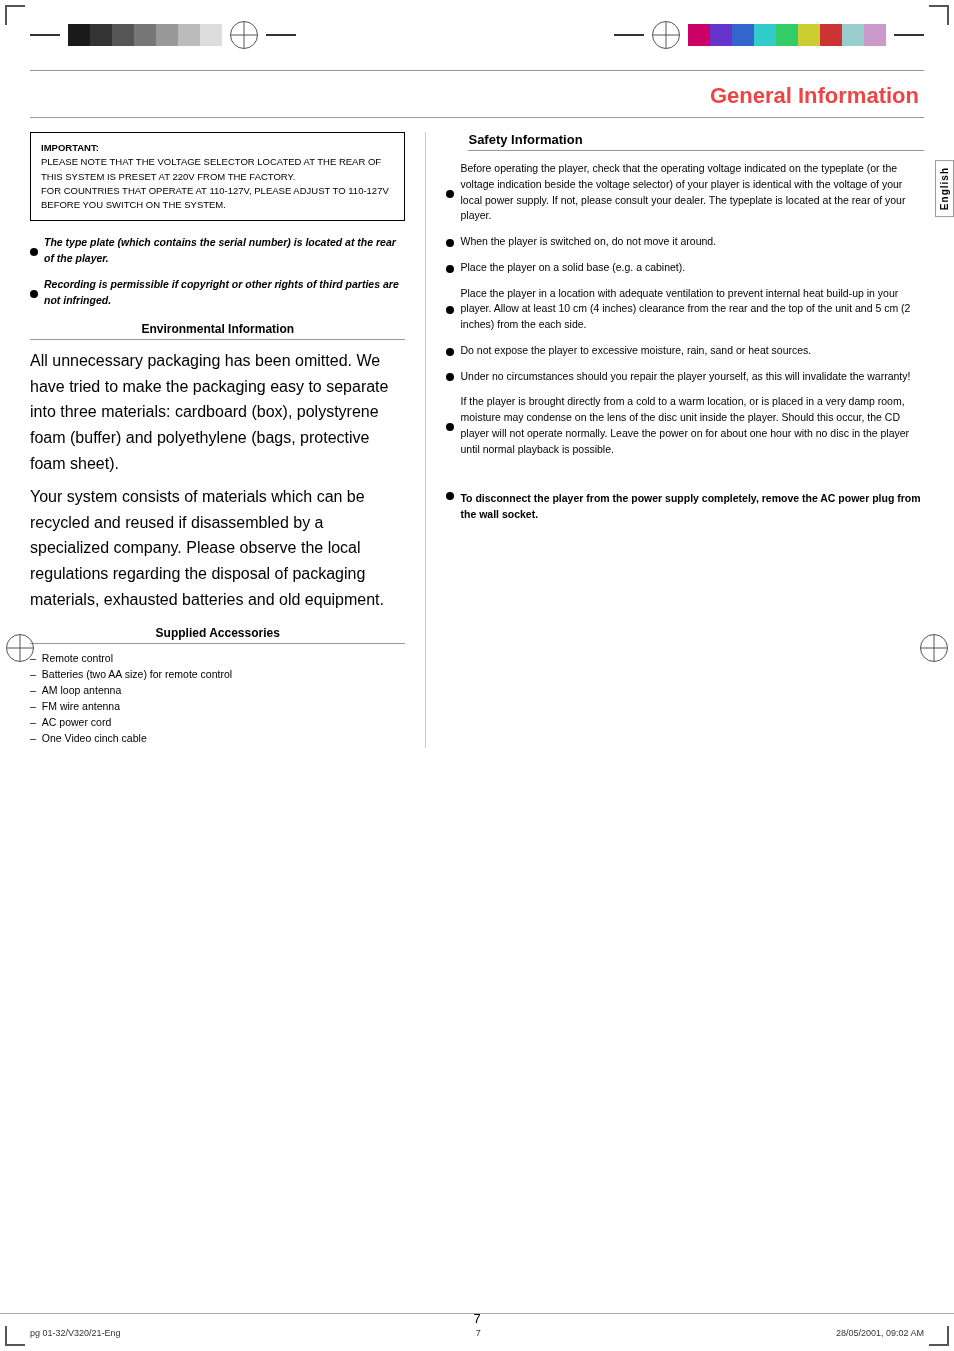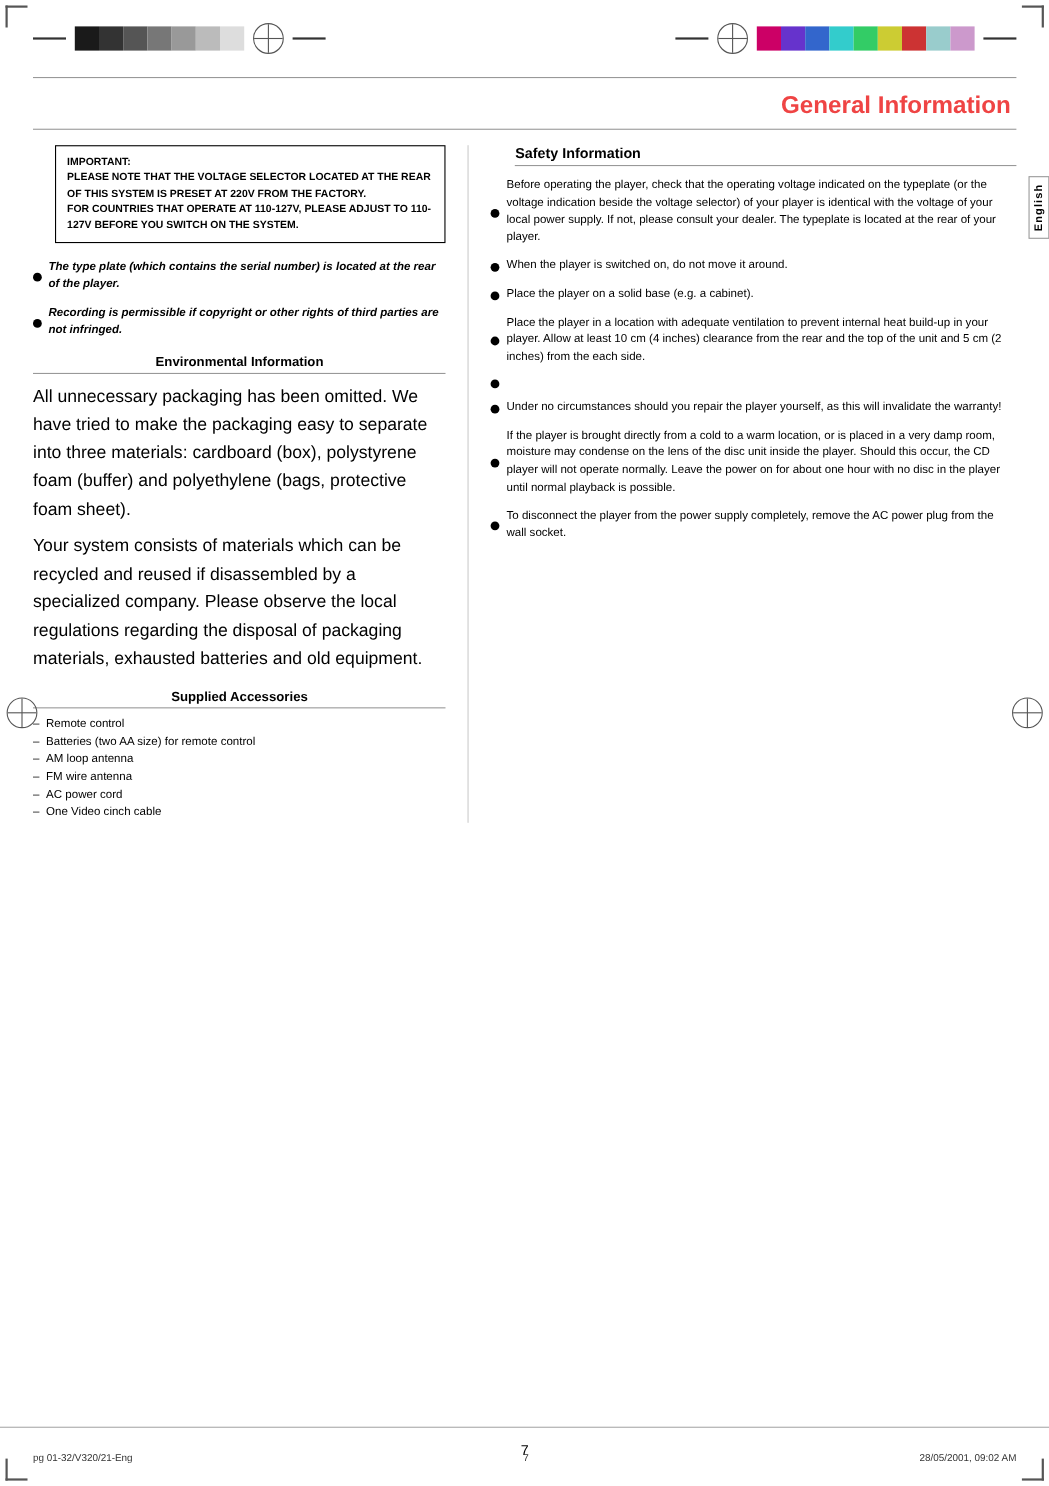--- a/index.html
+++ b/index.html
@@ -91,30 +91,29 @@
       padding-left: 20px;
     }
 
     
     .important-box {
       border: 1.5px solid #000;
       padding: 8px 10px;
       margin-bottom: 14px;
       font-size: 9.5px;
       line-height: 1.5;
-      margin-left: 20px;
     }
 
     .important-box .label {
       font-weight: bold;
       font-size: 9.5px;
     }
 
     .important-box p {
-      font-weight: bold;
+      font-weight: normal;
       font-size: 9.5px;
       line-height: 1.5;
     }
 
     
     .bullet-item {
       display: flex;
       align-items: center;
       gap: 6px;
       margin-bottom: 10px;
@@ -210,21 +209,21 @@
     .page-number {
       font-size: 13px;
       font-weight: normal;
     }
 
     
     .footer-area {
       position: absolute;
       bottom: 0;
       width: 100%;
-      height: 54px;
+      height: 38px;
       display: flex;
       justify-content: space-between;
       align-items: center;
       padding: 5px 30px;
       border-top: 1px solid #aaa;
     }
 
     .footer-left {
       font-size: 9px;
       color: #333;
@@ -312,21 +311,22 @@
       transform: translateY(-50%);
     }
 
     .right-crosshair {
       right: 6px;
       top: 50%;
       transform: translateY(-50%);
     }
 
     .bold-text {
-      font-weight: normal;
+      font-weight: bold;
+      margin-top: 24px;
     }
   </style>
 </head>
 <body>
 
 <div class="corner-tl"></div>
 <div class="corner-tr"></div>
 <div class="corner-bl"></div>
 <div class="corner-br"></div>
 
@@ -456,20 +456,21 @@
       <span class="bullet-text">Place the player on a solid base (e.g. a cabinet).</span>
     </div>
 
     <div class="bullet-item">
       <div class="bullet-dot"></div>
       <span class="bullet-text">Place the player in a location with adequate ventilation to prevent internal heat build-up in your player. Allow at least 10 cm (4 inches) clearance from the rear and the top of the unit and 5 cm (2 inches) from the each side.</span>
     </div>
 
     <div class="bullet-item">
       <div class="bullet-dot"></div>
+      <span class="bullet-text">Do not expose the player to excessive moisture, rain, sand or heat sources.</span>
     </div>
 
     <div class="bullet-item">
       <div class="bullet-dot"></div>
       <span class="bullet-text">Under no circumstances should you repair the player yourself, as this will invalidate the warranty!</span>
     </div>
 
     <div class="bullet-item">
       <div class="bullet-dot"></div>
       <span class="bullet-text">If the player is brought directly from a cold to a warm location, or is placed in a very damp room, moisture may condense on the lens of the disc unit inside the player. Should this occur, the CD player will not operate normally. Leave the power on for about one hour with no disc in the player until normal playback is possible.</span>

